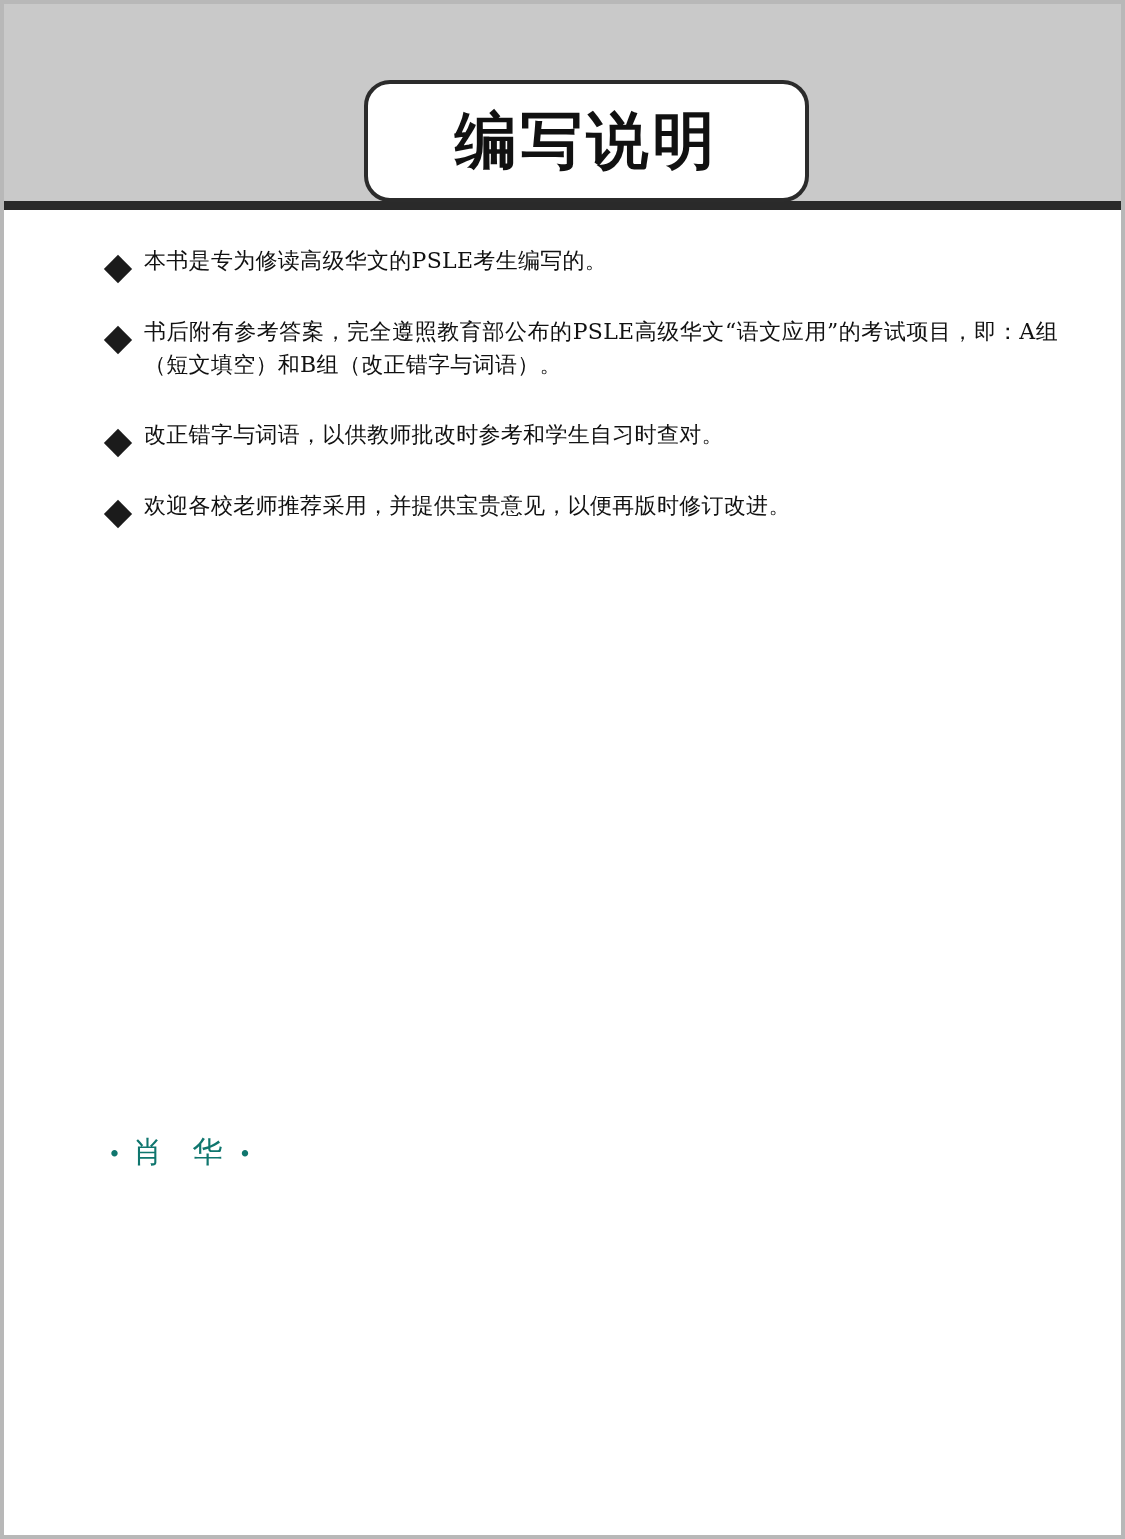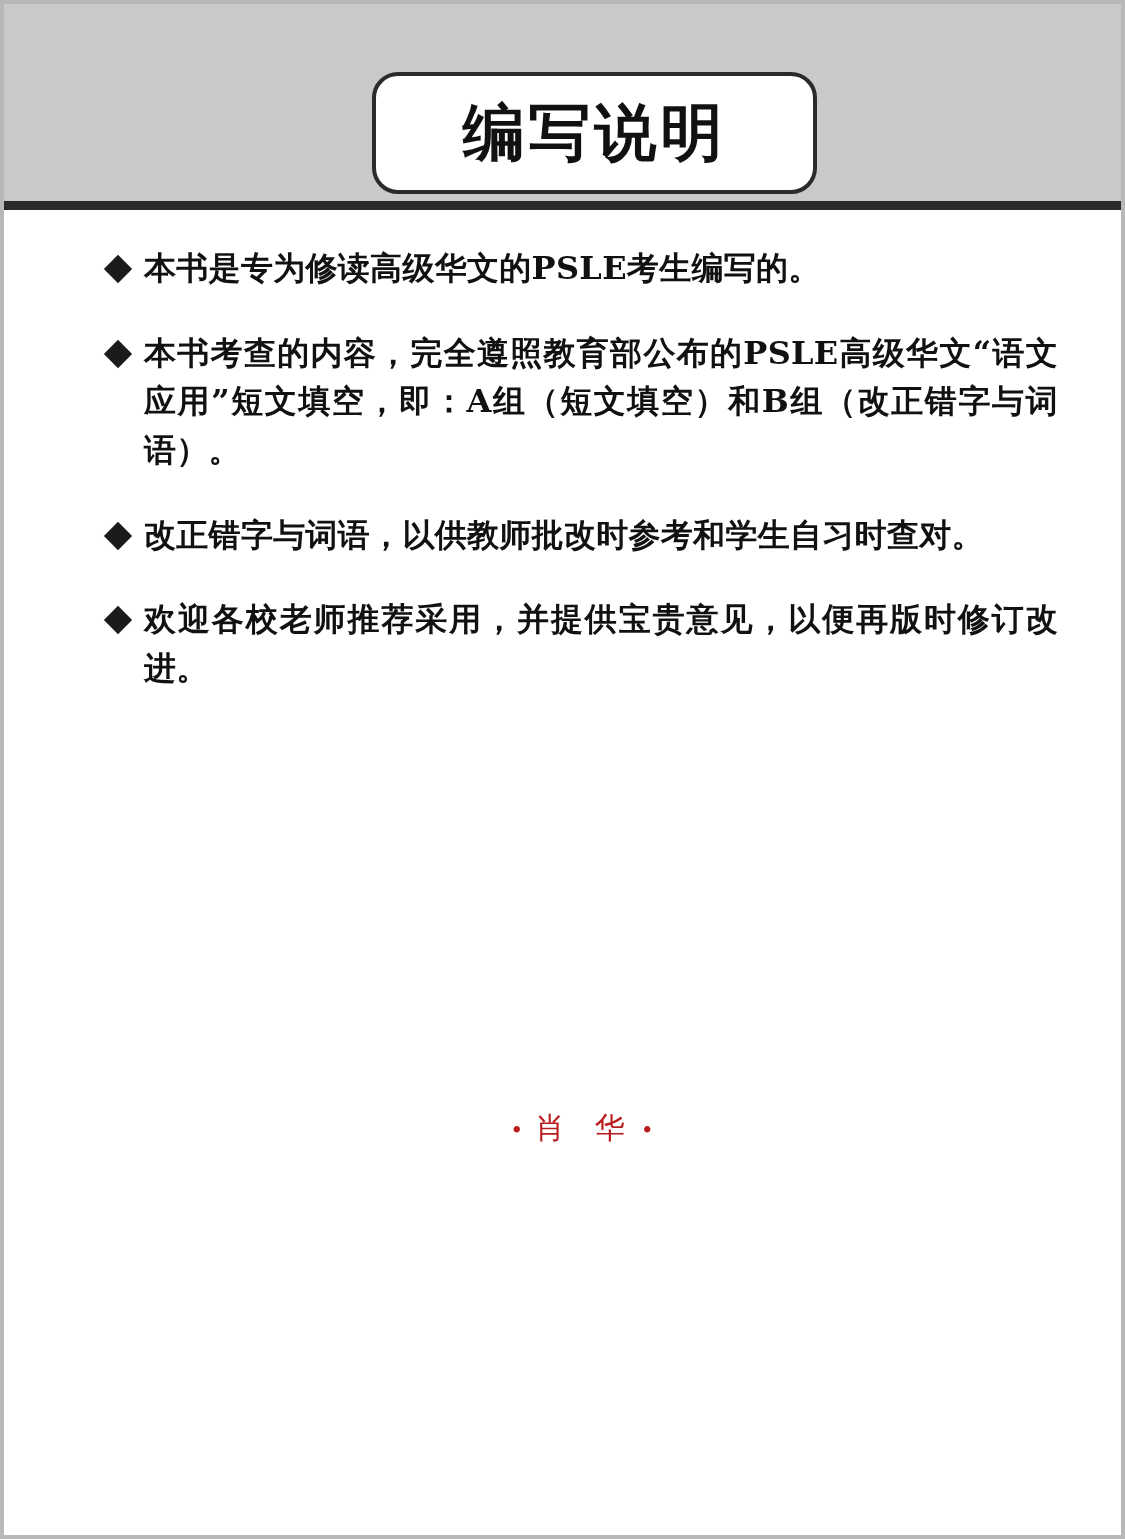--- a/index.html
+++ b/index.html
@@ -29,31 +29,30 @@
     left: 0;
     width: 1117px;
     height: 206px;
     background: #c9c9c9;
     border-bottom: 9px solid #2a2a2a;
     box-sizing: border-box;
   }
   .title-box {
     position: absolute;
     left: 360px;
-    top: 68px;
+    top: 76px;
     width: 445px;
     height: 122px;
     background: #ffffff;
     border: 4px solid #2b2b2b;
     border-radius: 26px;
     box-sizing: border-box;
     display: flex;
     align-items: center;
     justify-content: center;
-    margin-left: 8px;
   }
   .title-text {
     font-family: "DejaVu Sans", "Liberation Sans", sans-serif;
     font-weight: bold;
     font-size: 62px;
     letter-spacing: 4px;
     color: #111111;
     line-height: 1;
   }
   
@@ -72,35 +71,34 @@
     flex: 0 0 auto;
     width: 20px;
     height: 20px;
     background: #1b1b1b;
     transform: rotate(45deg);
     margin-top: 15px;
     margin-right: 16px;
   }
   .bullet-text {
     flex: 1 1 auto;
-    font-size: 32px;
+    font-size: 22px;
     line-height: 1.52;
     color: #111111;
     text-align: justify;
     letter-spacing: 0.3px;
-    font-weight: bold;
   }
   .signature {
     position: absolute;
-    top: 864px;
+    top: 888px;
     left: 0;
     width: 950px;
-    text-align: center;
+    text-align: left;
     font-size: 30px;
-    color: #b91c1c;
+    color: #0f766e;
     letter-spacing: 2px;
   }
   .sig-dot {
     font-size: 22px;
     vertical-align: middle;
   }
   .sig-name {
     letter-spacing: 10px;
     margin: 0 6px 0 10px;
   }
@@ -118,21 +116,21 @@
 
   <div class="content">
 
     <div class="bullet-item">
       <span class="diamond"></span>
       <span class="bullet-text">本书是专为修读高级华文的PSLE考生编写的。</span>
     </div>
 
     <div class="bullet-item">
       <span class="diamond"></span>
-      <span class="bullet-text">本书考查的内容，完全遵照教育部公布的PSLE高级华文“语文应用”短文填空，即：A组（短文填空）和B组（改正错字与词语）。</span>
+      <span class="bullet-text">书后附有参考答案，完全遵照教育部公布的PSLE高级华文“语文应用”的考试项目，即：A组（短文填空）和B组（改正错字与词语）。</span>
     </div>
 
 
 
     <div class="bullet-item">
       <span class="diamond"></span>
       <span class="bullet-text">改正错字与词语，以供教师批改时参考和学生自习时查对。</span>
     </div>
 
     <div class="bullet-item">

